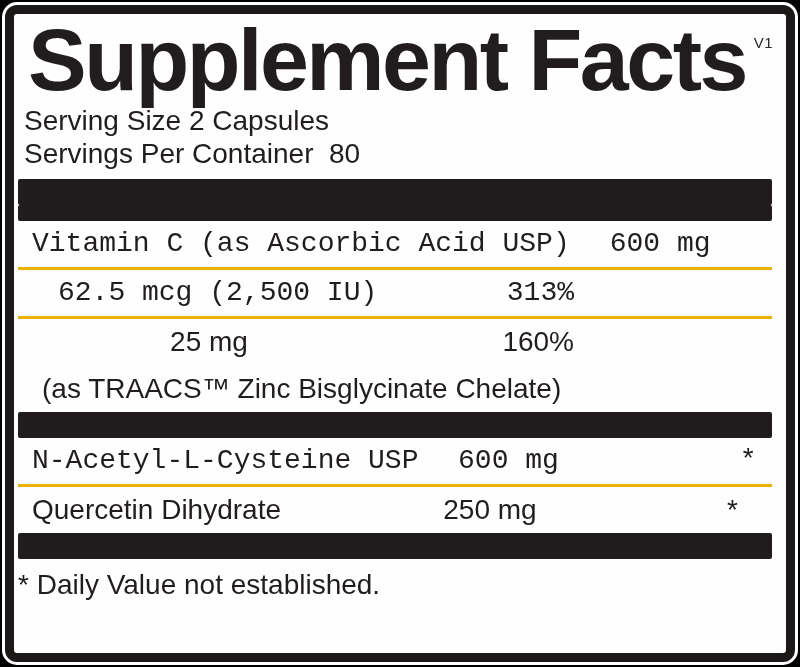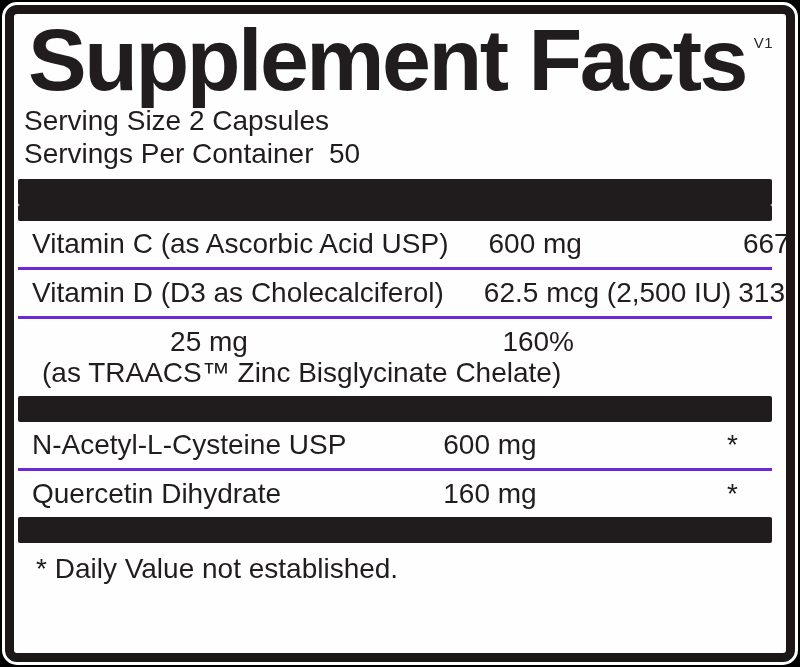--- a/index.html
+++ b/index.html
@@ -59,70 +59,69 @@
   .header-row { padding: 7px 0 8px; }
   .hdr {
     font-weight: bold;
     font-size: 28px;
     line-height: 33px;
     white-space: pre-line;
   }
   .hdr.amount-hdr { grid-column: 2; text-align: center; }
   .hdr.dv-hdr { grid-column: 3; text-align: right; padding-right: 6px; }
   .data-row { padding: 7px 0 8px; }
-  .data-row.sep { border-bottom: 3px solid #6d28d9; }
+  .data-row.sep { border-bottom: 3px solid #eab308; font-family: Liberation Mono, monospace; }
   .cell {
     font-size: 28px;
     line-height: 31px;
   }
   .cell-name { padding-left: 14px; white-space: nowrap; }
   .cell-amount { text-align: center; white-space: nowrap; }
   .cell-amount.long { text-align: left; padding-left: 40px; }
   .cell-dv { text-align: right; padding-right: 6px; white-space: nowrap; }
   .cell-dv.star { padding-right: 34px; }
   .sub-name {
     font-size: 28px;
     line-height: 31px;
     padding-left: 24px;
     white-space: nowrap;
-    margin-top: 0px;
+    margin-top: 16px;
   }
   .footnote {
     font-size: 28px;
     line-height: 32px;
-    margin: 10px 0 0 18px;
+    margin: 10px 0 0 0;
   }
 </style>
 </head>
 <body>
 
 <div class="label">
   <div class="version-tag">V1</div>
 
   <h1 class="title">Supplement Facts</h1>
 
   <div class="serving-line">Serving Size 2 Capsules</div>
-  <div class="serving-line">Servings Per Container  50</div>
+  <div class="serving-line">Servings Per Container  80</div>
 
   <div class="bar mt"></div>
 
 
   <div class="bar thin"></div>
 
   <div class="data-row sep">
     <div class="grid-row">
       <div class="cell cell-name">Vitamin C (as Ascorbic Acid USP)</div>
       <div class="cell cell-amount long">600 mg</div>
       <div class="cell cell-dv">667%</div>
     </div>
   </div>
 
   <div class="data-row sep">
     <div class="grid-row">
-      <div class="cell cell-name">Vitamin D (D3 as Cholecalciferol)</div>
       <div class="cell cell-amount long">62.5 mcg (2,500 IU)</div>
       <div class="cell cell-dv">313%</div>
     </div>
   </div>
 
   <div class="data-row">
     <div class="grid-row">
       <div class="cell cell-amount">25 mg</div>
       <div class="cell cell-dv">160%</div>
     </div>
@@ -135,21 +134,21 @@
     <div class="grid-row">
       <div class="cell cell-name">N-Acetyl-L-Cysteine USP</div>
       <div class="cell cell-amount">600 mg</div>
       <div class="cell cell-dv star">*</div>
     </div>
   </div>
 
   <div class="data-row">
     <div class="grid-row">
       <div class="cell cell-name">Quercetin Dihydrate</div>
-      <div class="cell cell-amount">160 mg</div>
+      <div class="cell cell-amount">250 mg</div>
       <div class="cell cell-dv star">*</div>
     </div>
   </div>
 
   <div class="bar"></div>
 
   <div class="footnote">* Daily Value not established.</div>
 </div>
 
 </body></html>

